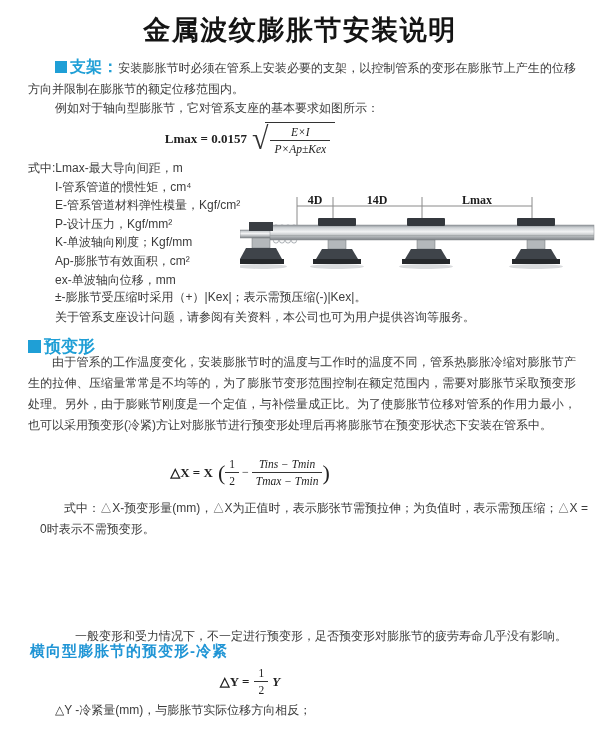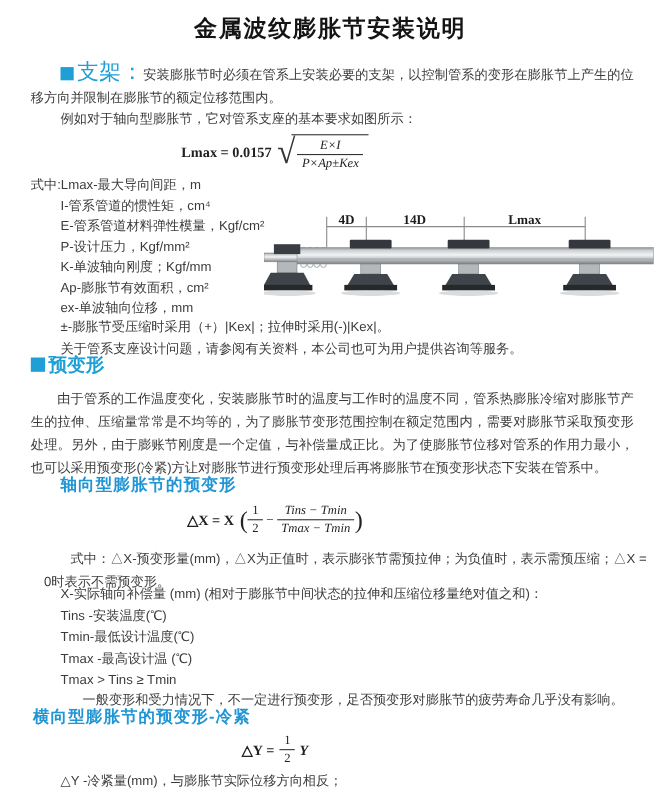--- a/index.html
+++ b/index.html
@@ -2,26 +2,26 @@
 <html><head>
 <meta charset="utf-8">
 <style>
   html,body{margin:0;padding:0;background:#ffffff;}
   #page{
     position:relative;width:600px;height:737px;background:#ffffff;overflow:hidden;
     font-family:"Liberation Sans",sans-serif;color:#3b3b3b;
   }
   .abs{position:absolute;}
   
-  .title{top:12px;left:0;width:600px;text-align:center;font-size:21px;font-weight:bold;
+  .title{top:12px;left:0;width:600px;text-align:center;font-size:27px;font-weight:bold;
          color:#141414;letter-spacing:1.5px;}
   
   .sq{display:inline-block;width:12px;height:12px;background:#1f9fd6;margin-right:3px;vertical-align:-1px;}
   .sq-big{display:inline-block;width:13px;height:13px;background:#1f9fd6;margin-right:3px;vertical-align:-1px;}
-  .blue-head{color:#1f9fd6;font-size:20px;font-weight:normal;}
+  .blue-head{color:#1f9fd6;font-size:16px;font-weight:bold;}
   .section-head{font-size:17px;font-weight:bold;color:#1f9fd6;}
   .sub-head{font-size:15px;font-weight:bold;color:#2095d5;letter-spacing:1px;}
   
   .body-txt{font-size:12px;line-height:21px;}
   .para{width:548px;text-align:justify;}
   .indent{text-indent:2em;}
   .line{font-size:12px;white-space:nowrap;}
   
   .vars{top:159px;left:28px;font-size:12px;line-height:18.6px;}
   .vars .v{padding-left:27px;white-space:nowrap;}
@@ -141,54 +141,46 @@
       <ellipse cx="186" cy="72.5" rx="27" ry="2.5" fill="#c9ccce" opacity="0.7"></ellipse>
     </g>
     <g>
       <rect x="287" y="46" width="18" height="9" fill="#b4b8bb" stroke="#6f7478" stroke-width="0.5"></rect>
       <polygon points="281,55 311,55 317,65 275,65" fill="#3f444a"></polygon>
       <rect x="272" y="65" width="48" height="5" fill="#26292c"></rect>
       <ellipse cx="296" cy="72.5" rx="27" ry="2.5" fill="#c9ccce" opacity="0.7"></ellipse>
     </g>
   </svg>
 
-  <div class="abs line" style="top:289px;left:55px;">±-膨胀节受压缩时采用（+）|Kex|；拉伸时采用(-)|Kex|。</div>
+  <div class="abs line" style="top:289px;left:55px;">±-膨胀节受压缩时采用（+）|Kex|；表示需预压缩(-)|Kex|。</div>
   <div class="abs line" style="top:309px;left:55px;">关于管系支座设计问题，请参阅有关资料，本公司也可为用户提供咨询等服务。</div>
 
-  <div class="abs" style="top:320px;left:28px;">
+  <div class="abs" style="top:335px;left:28px;">
     <span class="sq-big"></span><span class="section-head">预变形</span>
   </div>
   <div class="abs body-txt para indent" style="top:352px;left:28px;line-height:21px;">由于管系的工作温度变化，安装膨胀节时的温度与工作时的温度不同，管系热膨胀冷缩对膨胀节产生的拉伸、压缩量常常是不均等的，为了膨胀节变形范围控制在额定范围内，需要对膨胀节采取预变形处理。另外，由于膨账节刚度是一个定值，与补偿量成正比。为了使膨胀节位移对管系的作用力最小，也可以采用预变形(冷紧)方让对膨胀节进行预变形处理后再将膨胀节在预变形状态下安装在管系中。</div>
 
-  <div class="abs sub-head" style="top:431px;left:55px;">轴向型膨胀节的预变形</div>
 
   <div class="abs formula" style="top:457px;left:0;">
     <span class="f-lhs">△X = X</span>
     <span class="paren">(</span>
     <span class="frac" style="font-style:normal;">
         <span class="num">1</span>
         <span class="den">2</span>
       </span>
     <span class="f-op">−</span>
     <span class="frac">
         <span class="num">Tins − Tmin</span>
         <span class="den">Tmax − Tmin</span>
       </span>
     <span class="paren">)</span>
   </div>
 
   <div class="abs body-txt para indent" style="top:498px;left:28px;line-height:20.5px;margin-left:12px;">式中：△X-预变形量(mm)，△X为正值时，表示膨张节需预拉伸；为负值时，表示需预压缩；△X = 0时表示不需预变形。</div>
 
-  <div class="abs" style="top:531px;left:55px;font-size:12px;line-height:19.5px;">
-    <div class="line">X-实际轴向补偿量 (mm) (相对于膨胀节中间状态的拉伸和压缩位移量绝对值之和)：</div>
-    <div class="line">Tins -安装温度(℃)</div>
-    <div class="line">Tmin-最低设计温度(℃)</div>
-    <div class="line">Tmax -最高设计温 (℃)</div>
-    <div class="line">Tmax &gt; Tins ≥ Tmin</div>
-  </div>
 
   <div class="abs line" style="top:628px;left:55px;margin-left:20px;">一般变形和受力情况下，不一定进行预变形，足否预变形对膨胀节的疲劳寿命几乎没有影响。</div>
 
   <div class="abs sub-head" style="top:642px;left:30px;text-align:right;">横向型膨胀节的预变形-冷紧</div>
 
   <div class="abs formula" style="top:666px;left:0;">
     <span class="f-lhs">△Y =</span>
     <span class="frac" style="font-style:normal;">
         <span class="num">1</span>
         <span class="den">2</span>

